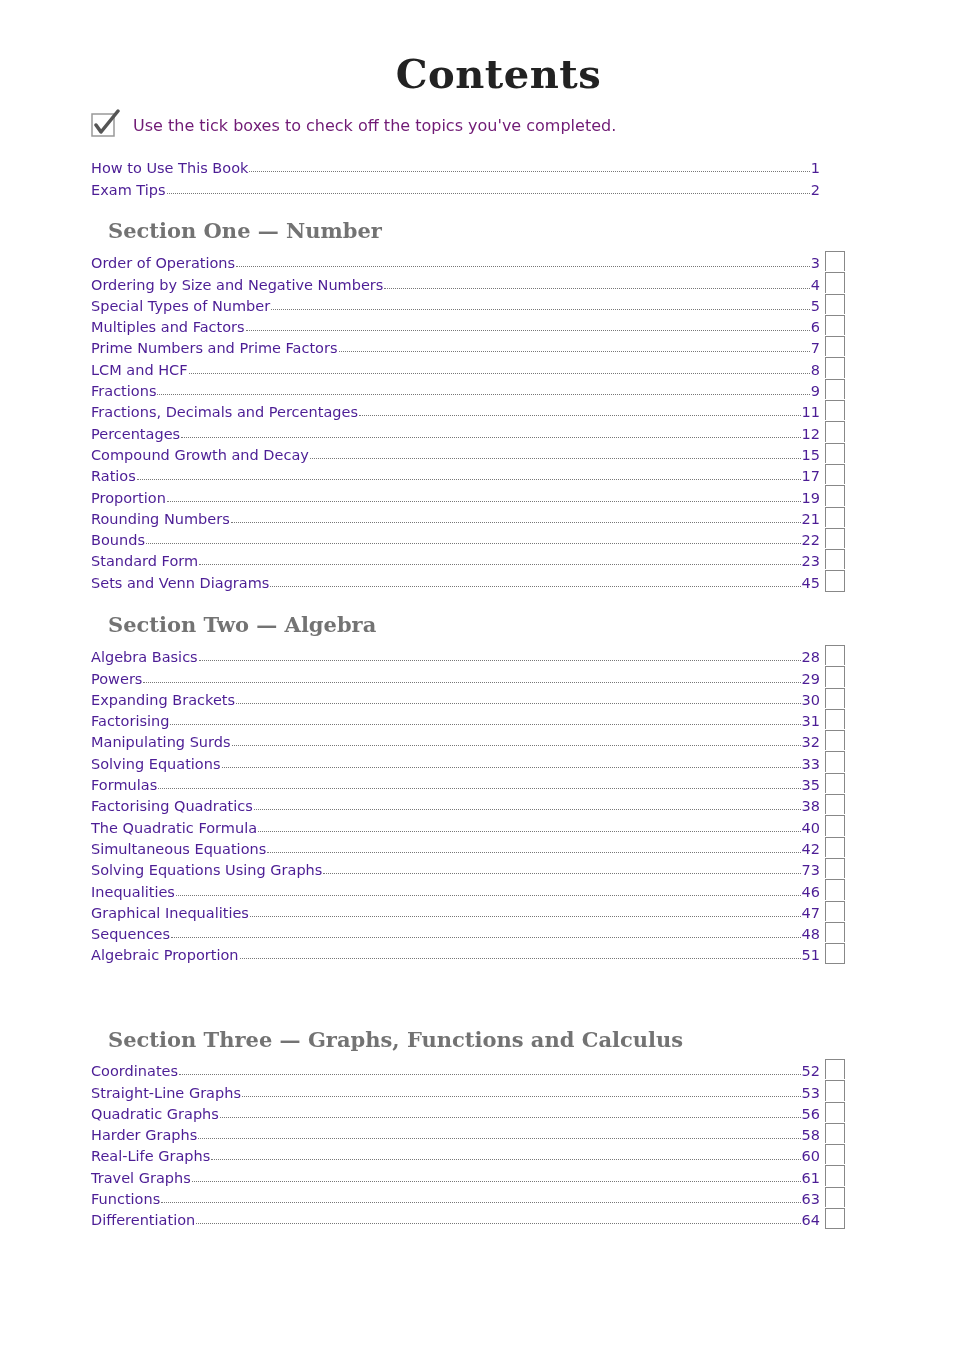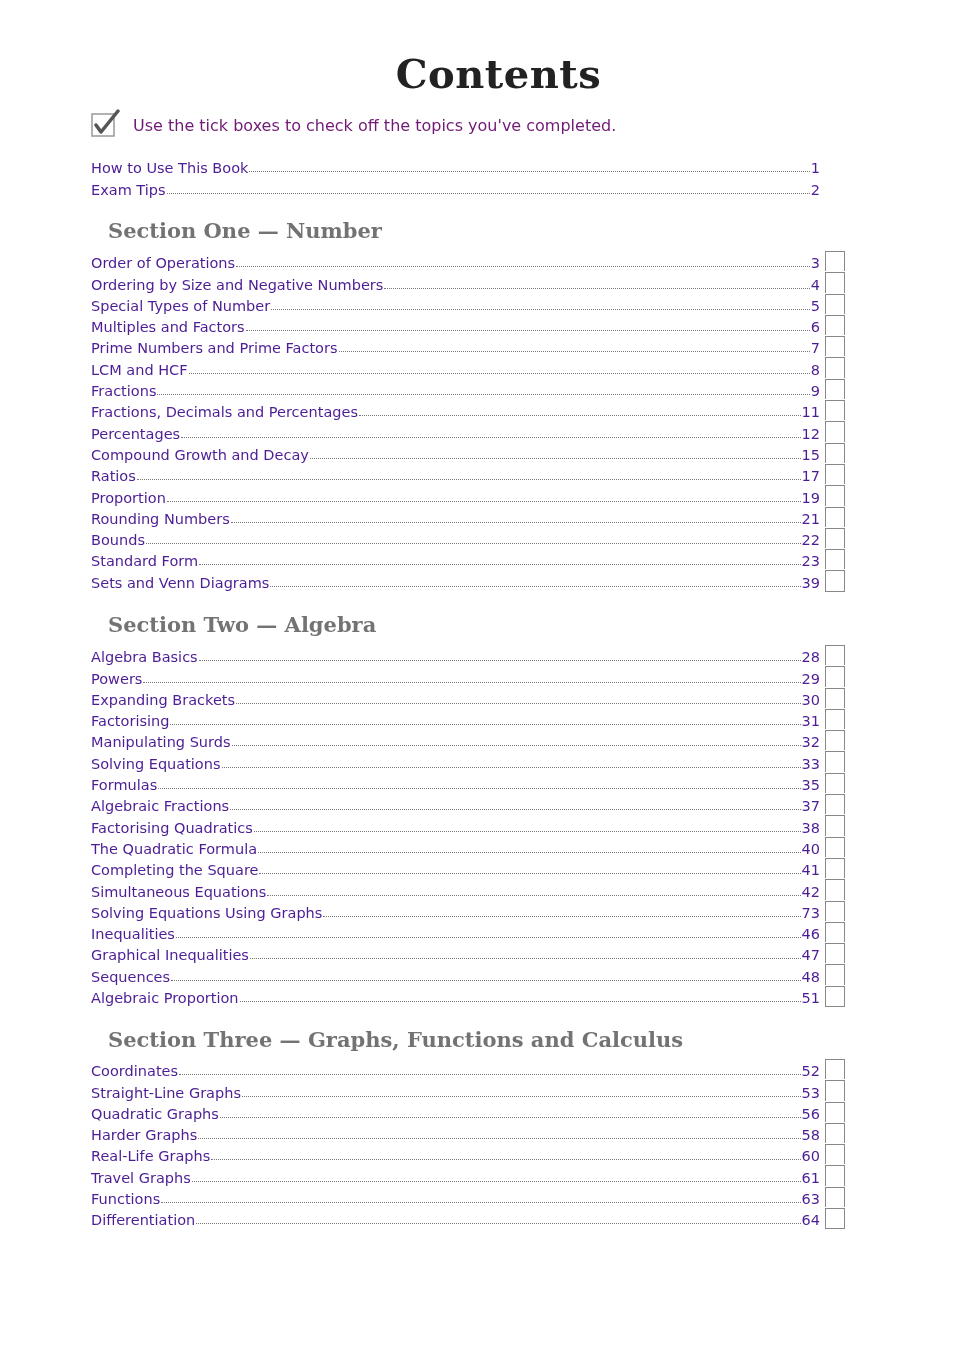--- a/index.html
+++ b/index.html
@@ -134,21 +134,21 @@
     </div>
     <div class="row">
       <span class="lbl">Standard Form</span>
       <span class="dots"></span>
       <span class="pg">23</span>
       <span class="box"></span>
     </div>
     <div class="row last">
       <span class="lbl">Sets and Venn Diagrams</span>
       <span class="dots"></span>
-      <span class="pg">39</span>
+      <span class="pg">45</span>
       <span class="box"></span>
     </div>
   </div>
 
 <div class="section-heading" style="top:612px;">Section Two — Algebra</div>
 <div class="toc" id="sec1" style="top:645px;">
     <div class="row">
       <span class="lbl">Algebra Basics</span>
       <span class="dots"></span>
       <span class="pg">28</span>
@@ -184,41 +184,29 @@
       <span class="pg">33</span>
       <span class="box"></span>
     </div>
     <div class="row">
       <span class="lbl">Formulas</span>
       <span class="dots"></span>
       <span class="pg">35</span>
       <span class="box"></span>
     </div>
     <div class="row">
-      <span class="lbl">Algebraic Fractions</span>
-      <span class="dots"></span>
-      <span class="pg">37</span>
-      <span class="box"></span>
-    </div>
-    <div class="row">
       <span class="lbl">Factorising Quadratics</span>
       <span class="dots"></span>
       <span class="pg">38</span>
       <span class="box"></span>
     </div>
     <div class="row">
       <span class="lbl">The Quadratic Formula</span>
       <span class="dots"></span>
       <span class="pg">40</span>
-      <span class="box"></span>
-    </div>
-    <div class="row">
-      <span class="lbl">Completing the Square</span>
-      <span class="dots"></span>
-      <span class="pg">41</span>
       <span class="box"></span>
     </div>
     <div class="row">
       <span class="lbl">Simultaneous Equations</span>
       <span class="dots"></span>
       <span class="pg">42</span>
       <span class="box"></span>
     </div>
     <div class="row">
       <span class="lbl">Solving Equations Using Graphs</span>

